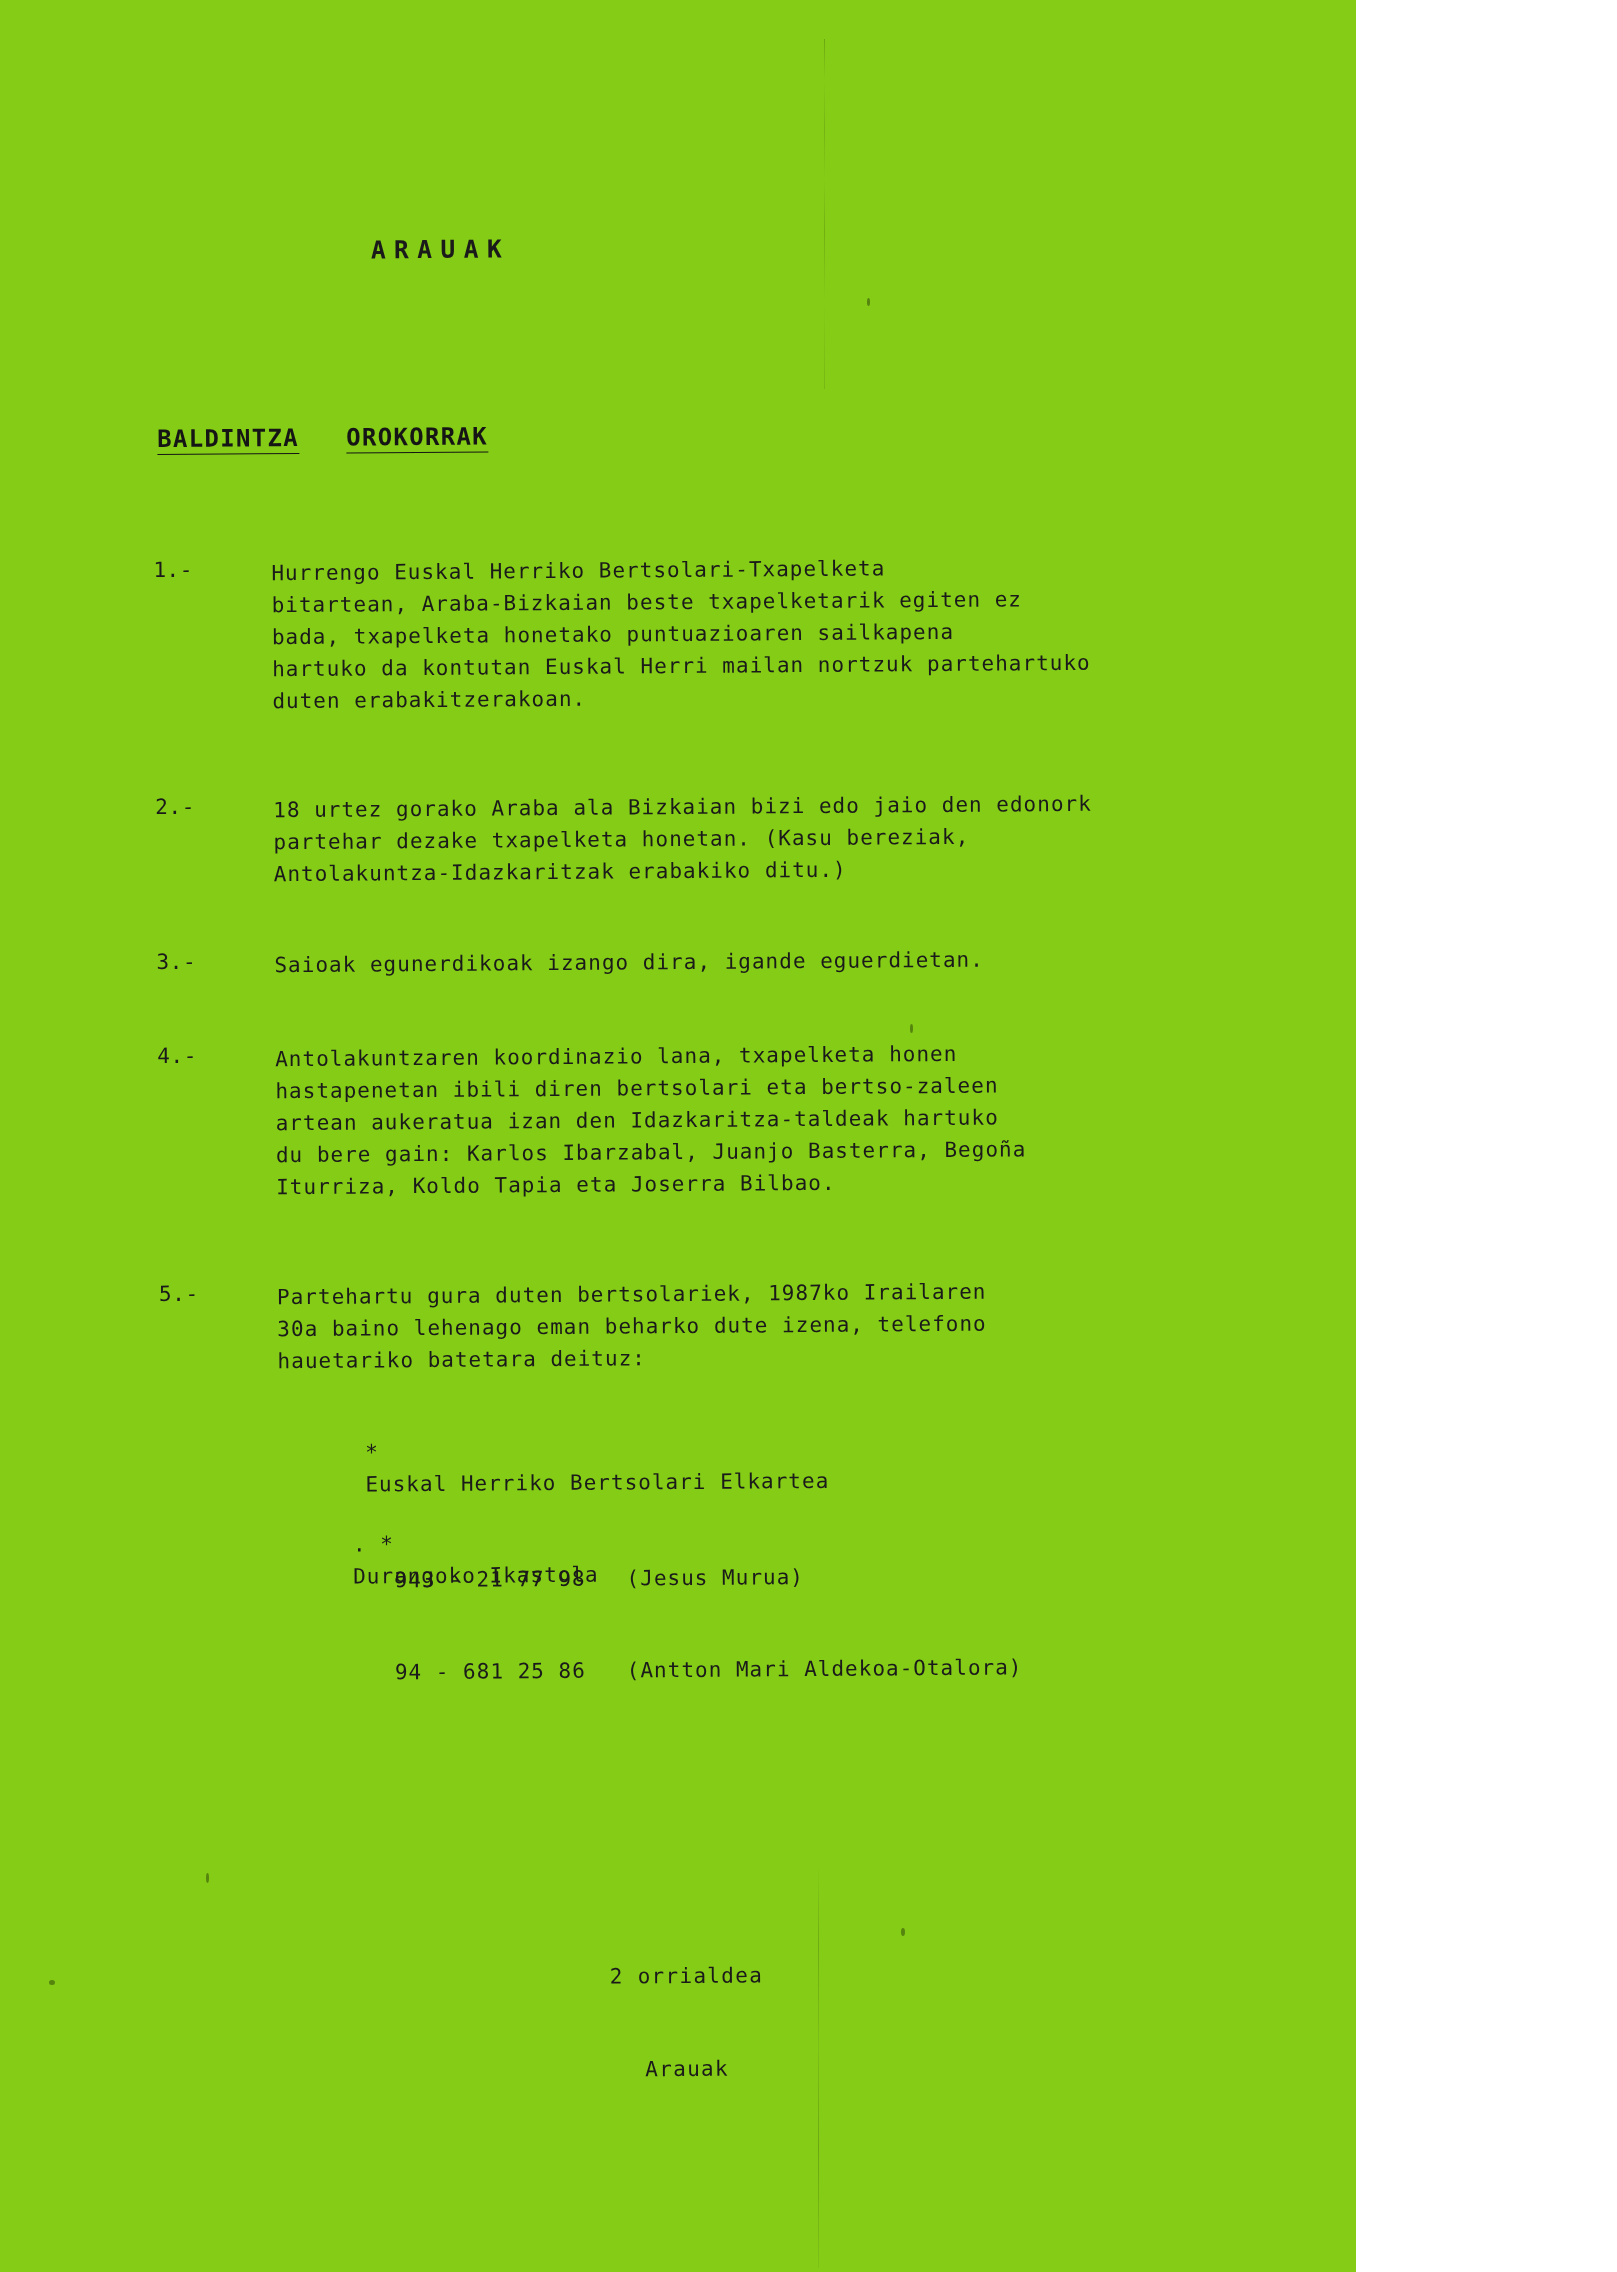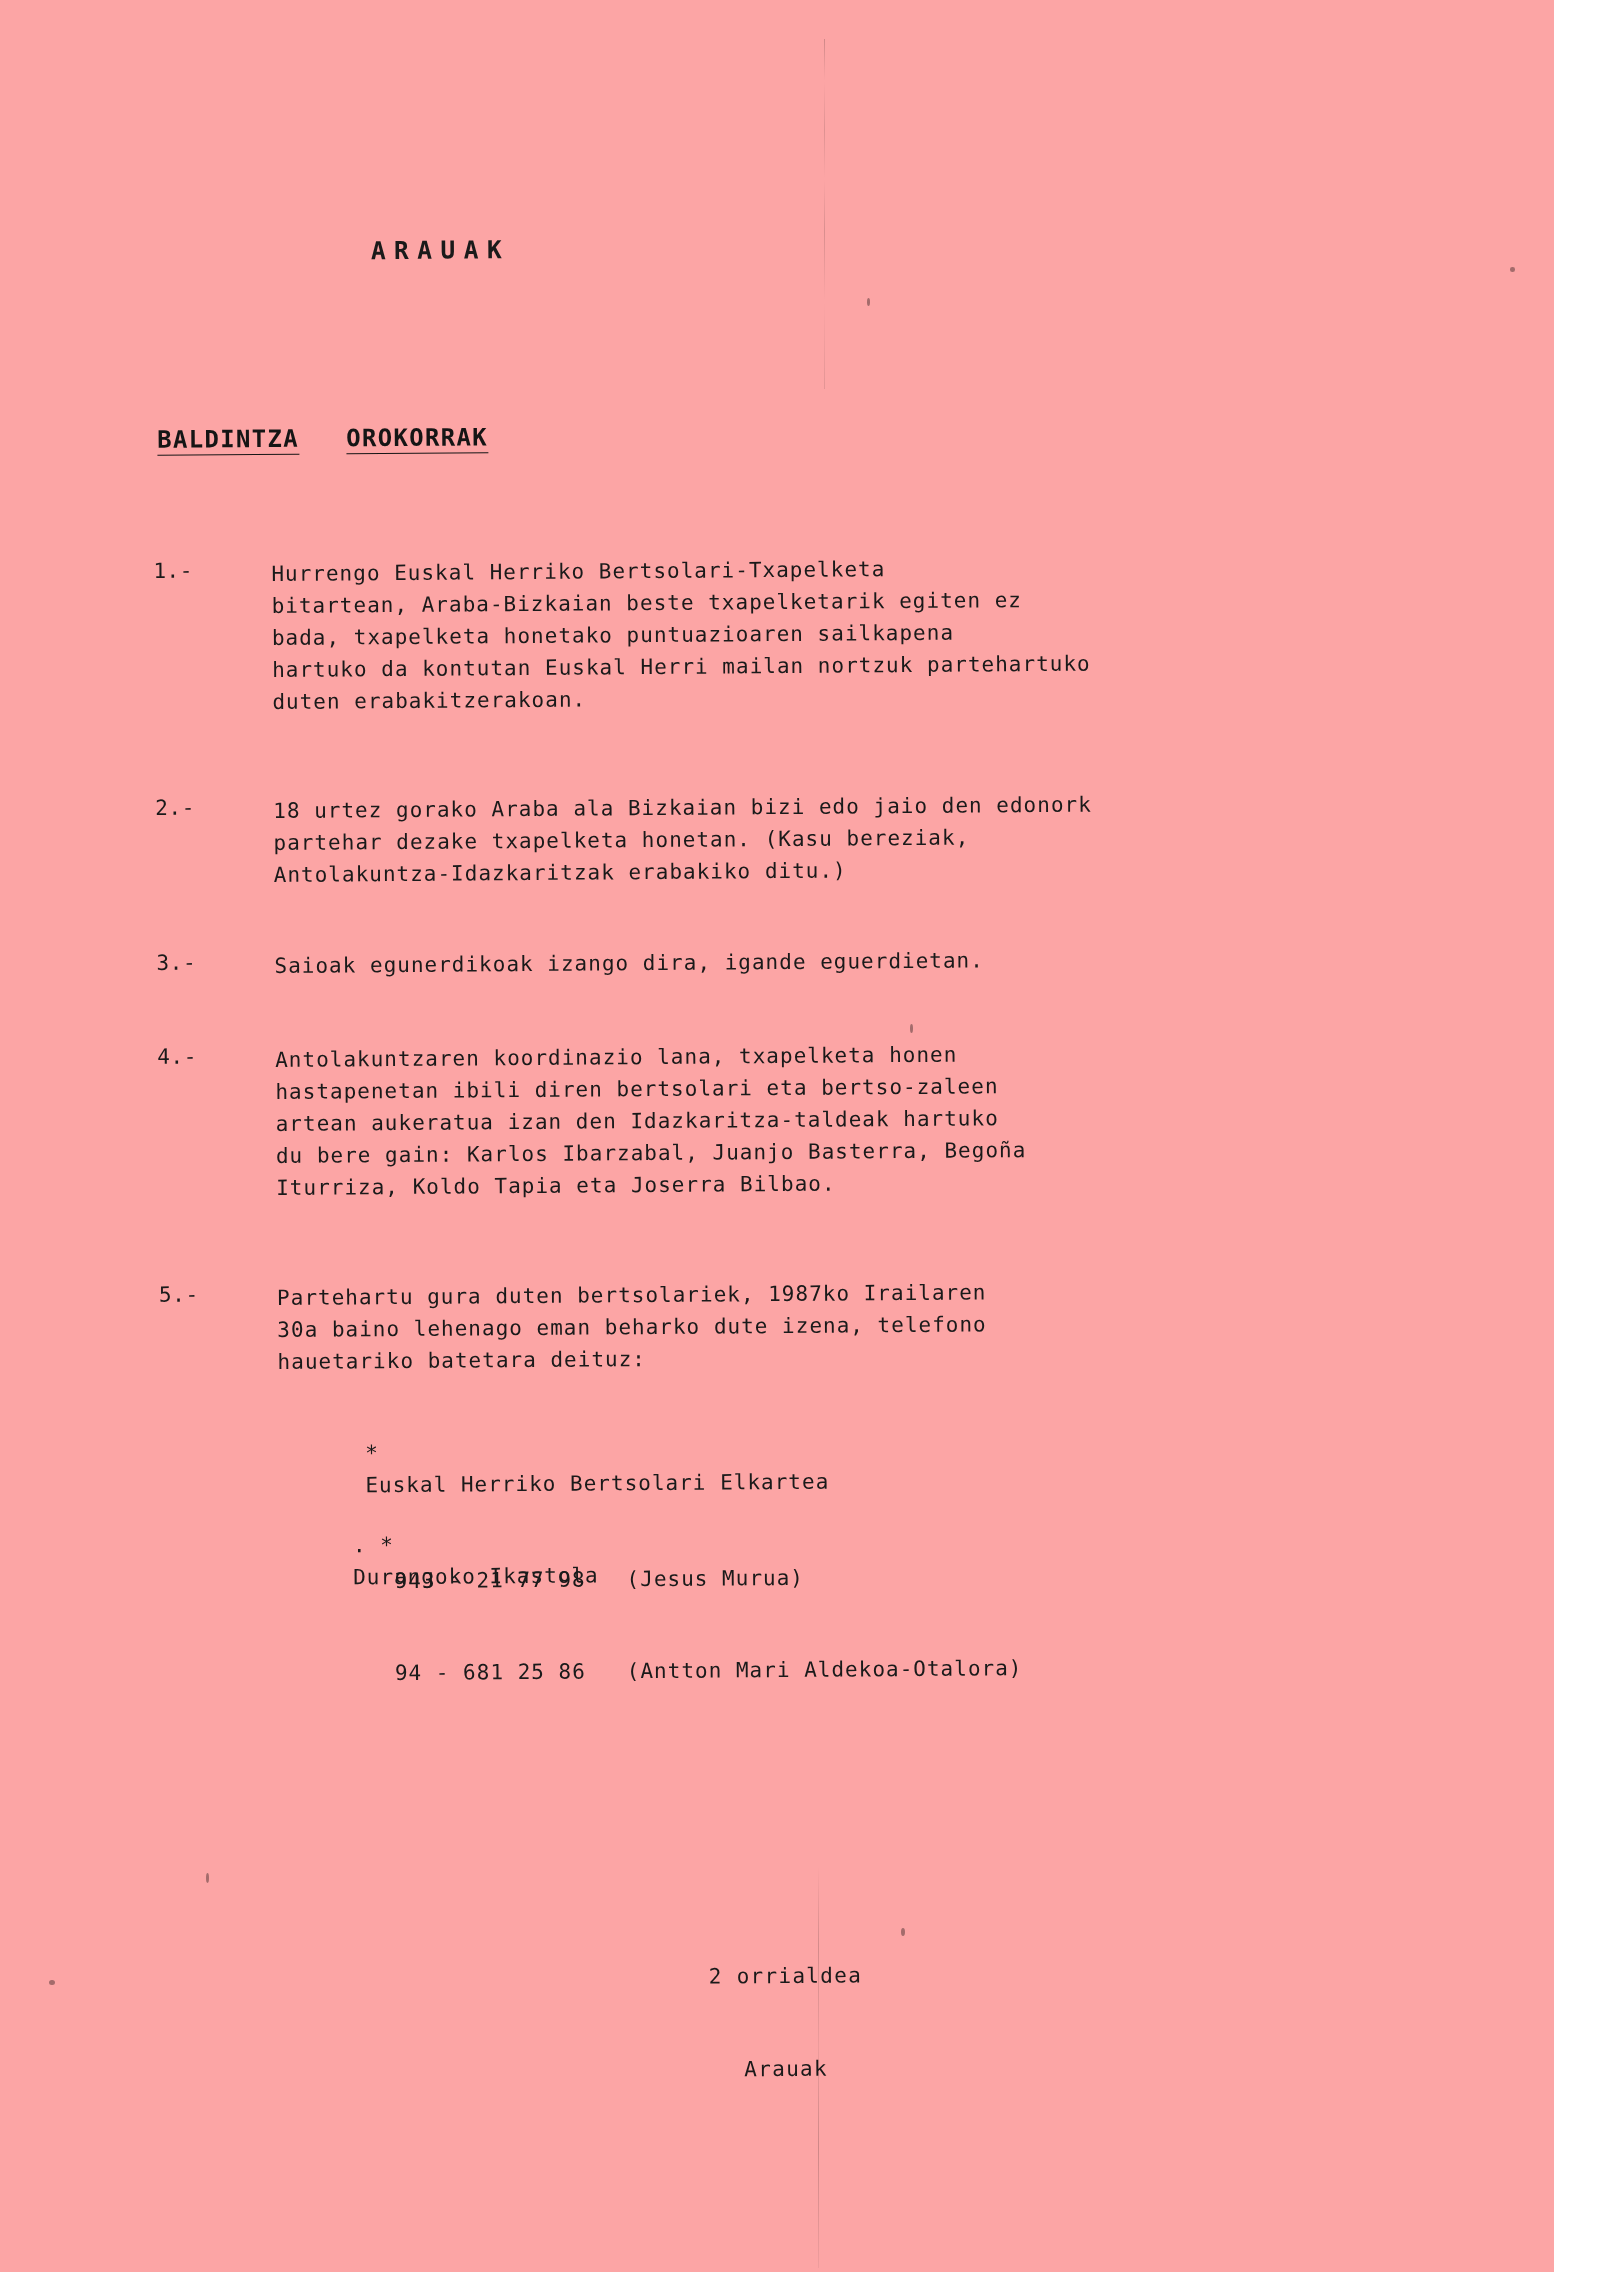--- a/index.html
+++ b/index.html
@@ -6,23 +6,23 @@
     margin: 0;
     padding: 0;
     background: #ffffff;
   }
   body {
     font-family: "DejaVu Sans Mono", monospace;
     color: #111111;
   }
   .page {
     position: relative;
-    width: 1554px;
+    width: 1356px;
     height: 2273px;
-    background: #fca5a5;
+    background: #84cc16;
     overflow: hidden;
   }
   
   .fold {
     position: absolute;
     left: 824px;
     top: 39px;
     width: 1.3px;
     height: 350px;
     background: linear-gradient(to bottom,

